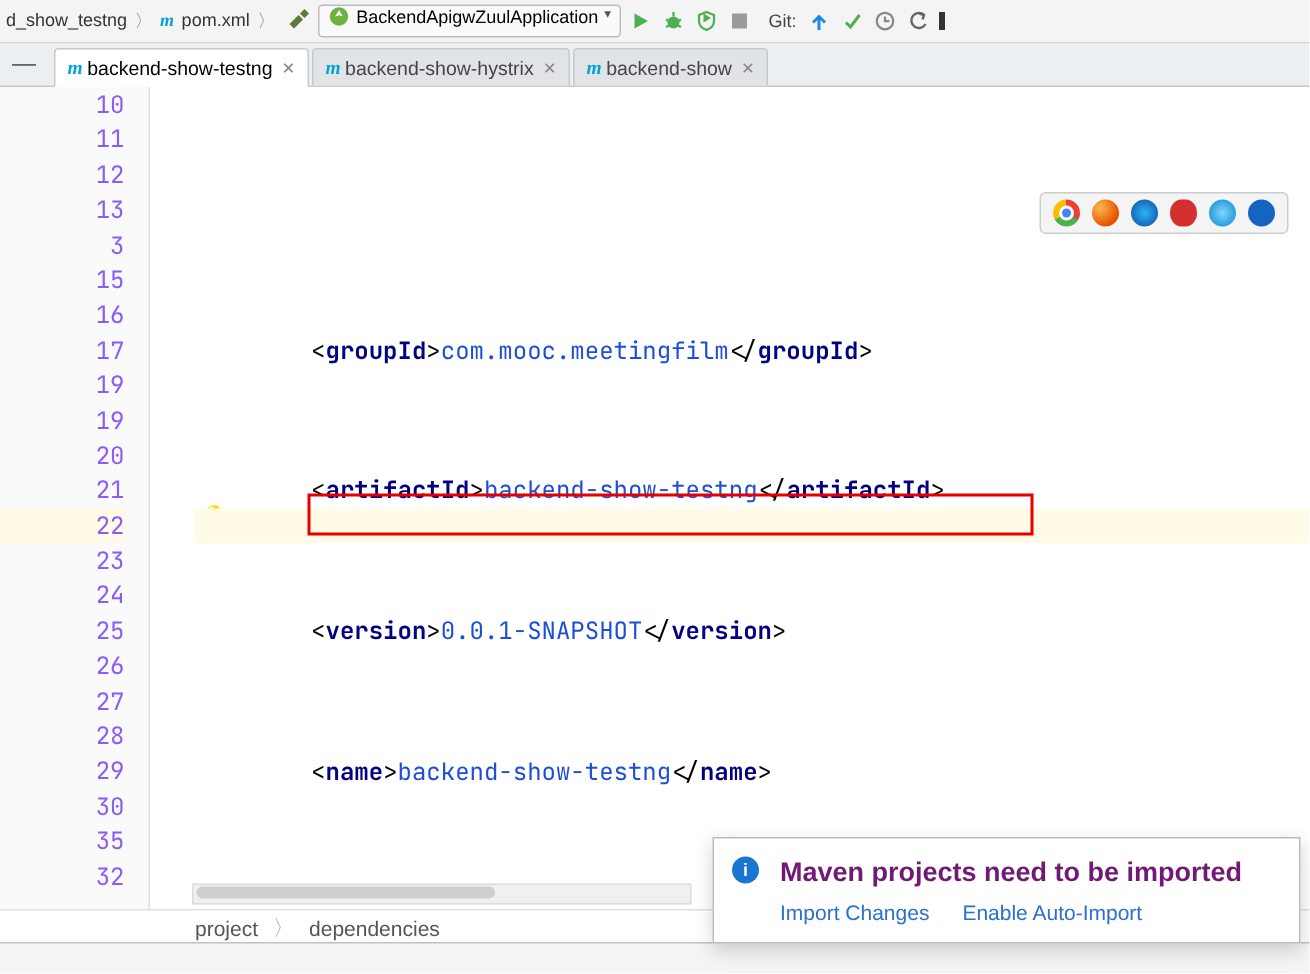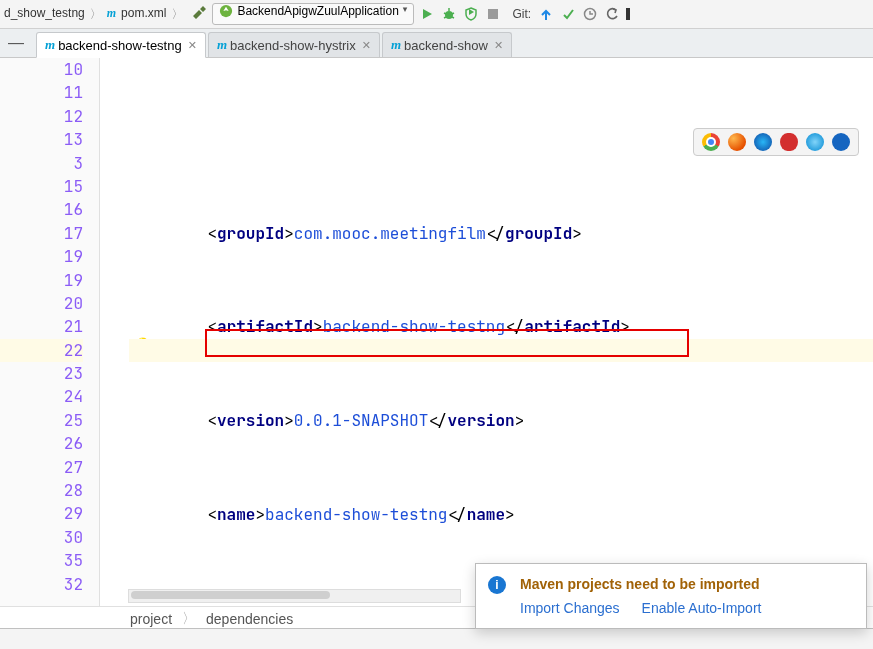--- a/index.html
+++ b/index.html
@@ -206,21 +206,21 @@
     box-sizing: border-box;
     z-index: 20;
   }
   .notif-icon {
     position:absolute; left:12px; top:12px;
     width:18px;height:18px;border-radius:50%;
     background:#1976d2;color:#fff;
     display:flex;align-items:center;justify-content:center;
     font-weight:bold;font-size:12px;
   }
-  .notif-title { font-weight:bold; color:#a16207; font-size:14px; }
+  .notif-title { font-weight:bold; color:#701a75; font-size:18px; }
   .notif-actions { margin-top:8px; display:flex; gap:22px;text-align:right; }
   .notif-actions span { color:#2b6fd0; font-size:14px; }
   
   .hscroll {
     position:absolute;
     left:128px; right:412px; bottom: 46px;
     height:12px;
     background:#f0f0f0;
     border:1px solid #ddd;
   }

